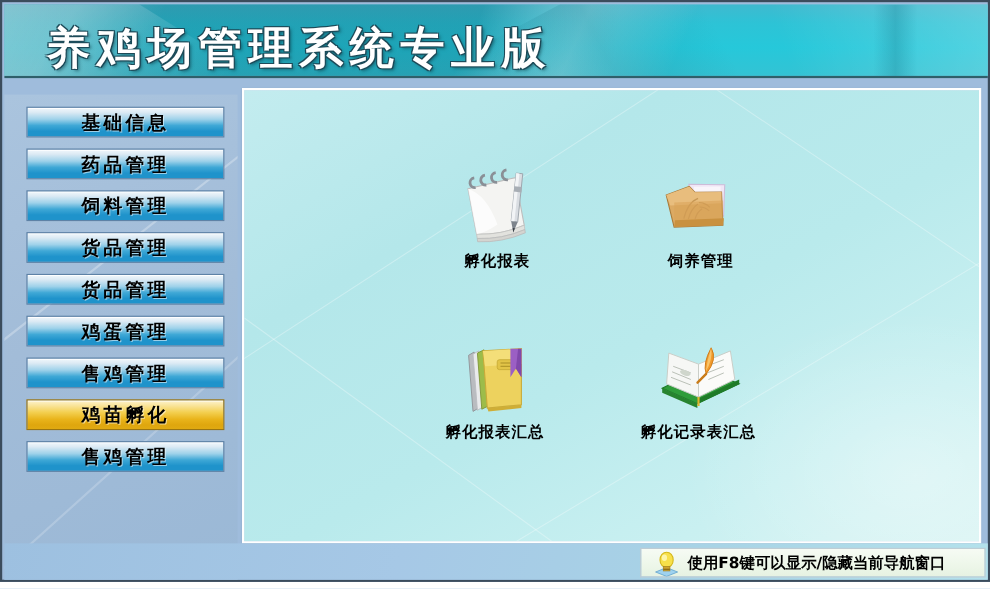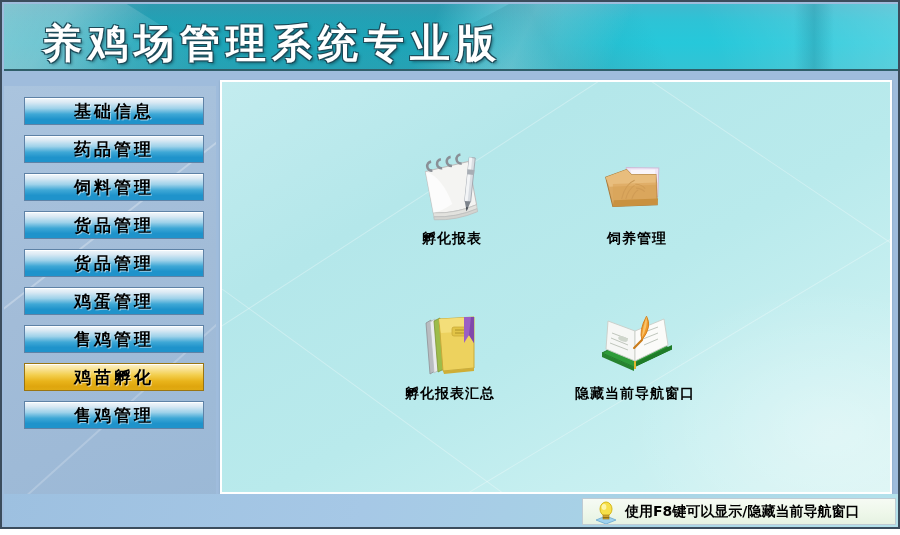--- a/index.html
+++ b/index.html
@@ -263,21 +263,21 @@
                 <ellipse cx="29" cy="30" rx="5" ry="2.4" fill="#cfd6cc" transform="rotate(18 29 30)"></ellipse>
                 <path d="M40 52 L42 52 L42 60 L40 60 Z" fill="#e0b62f"></path>
                 <g transform="rotate(18 46 24)">
                   <path d="M47 6 Q56 14 50 30 Q44 22 47 6 Z" fill="#f19a2c" stroke="#cf7a16" stroke-width=".8"></path>
                   <path d="M47 6 Q52 16 49 28 Q47 18 47 6 Z" fill="#f8c46a"></path>
                   <path d="M50 30 L45 40" stroke="#c97c1b" stroke-width="2.2" stroke-linecap="round"></path>
                 </g>
               </g>
             </svg>
           </div>
-          <div class="icon-label">隐藏当前导航窗口</div>
+          <div class="icon-label">孵化记录表汇总</div>
         </div>
 
       </div>
     </div>
 
     <div class="bottom-strip"></div>
   </div>
 
   <div class="statusbar">
     <div class="status-box">

